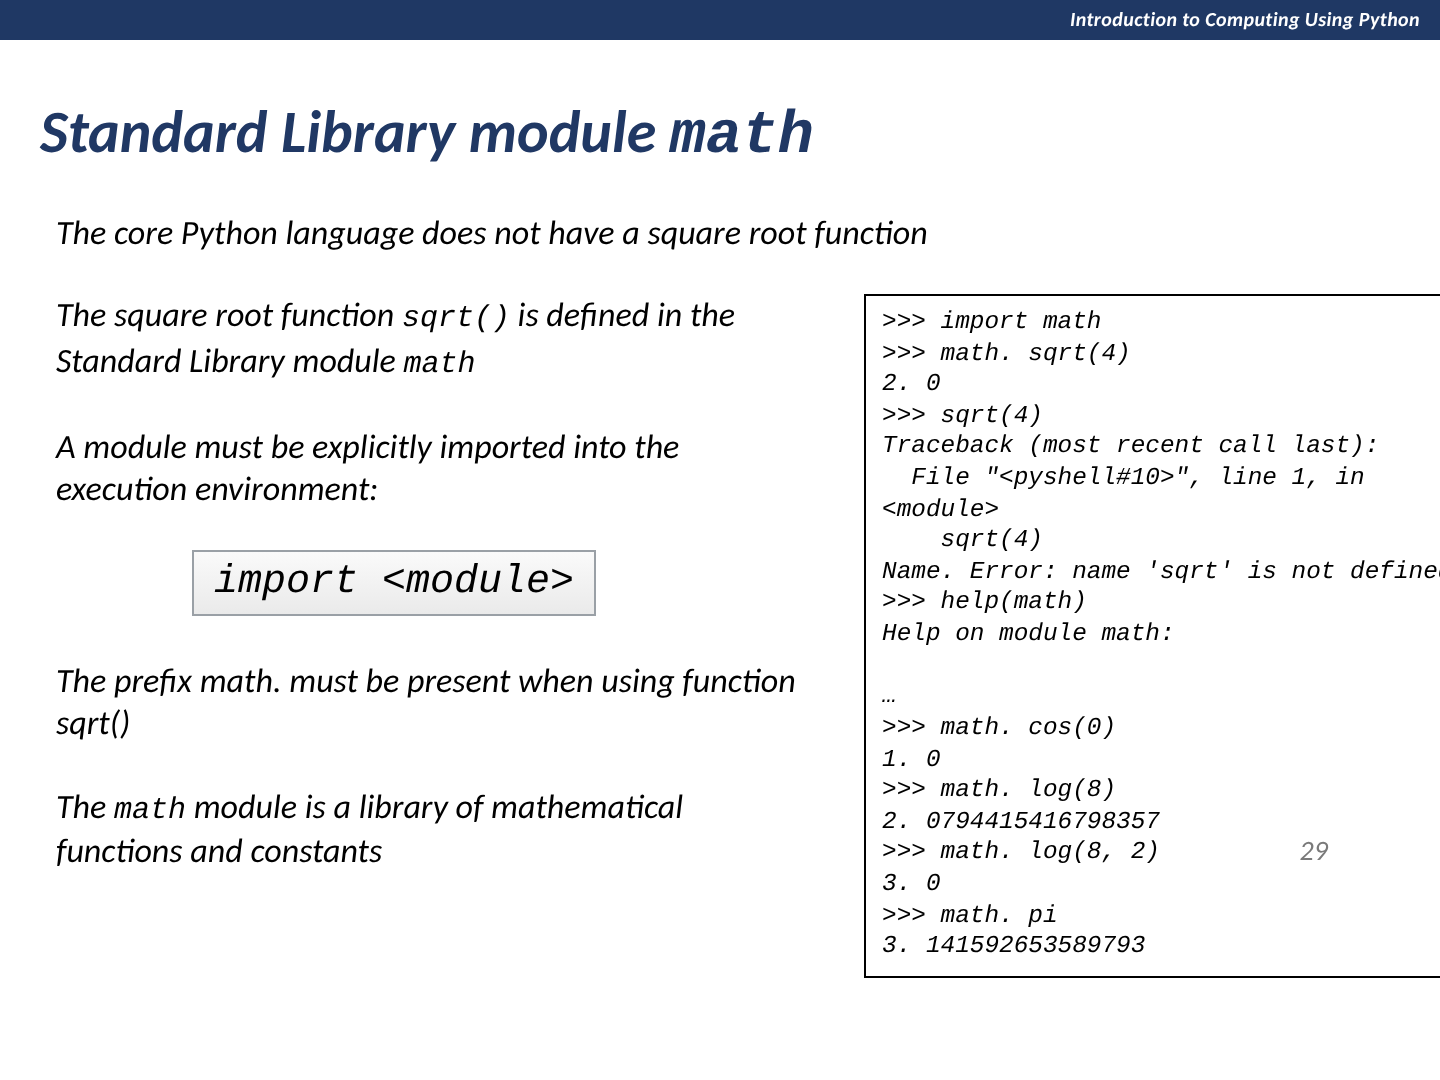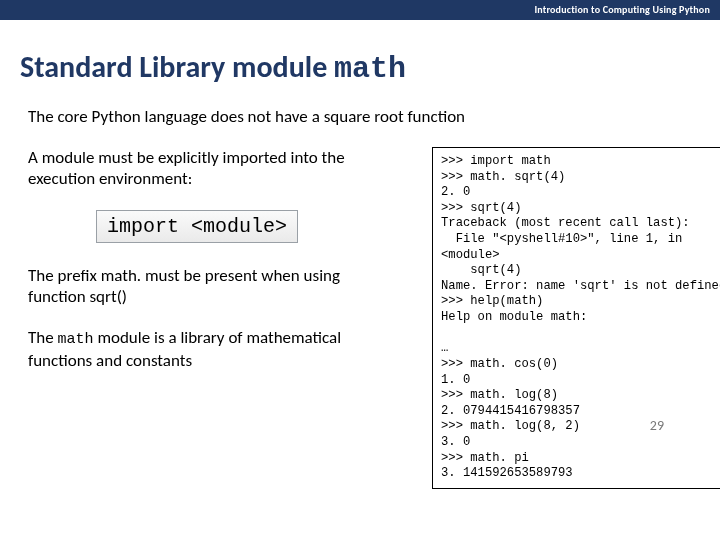--- a/index.html
+++ b/index.html
@@ -1,17 +1,17 @@
 <!DOCTYPE html>
 <html><head>
 <meta charset="utf-8">
 <style>
   * { margin: 0; padding: 0; box-sizing: border-box; }
   html, body { width: 720px; height: 540px; font-family: Calibri, Arial, sans-serif; background: #fff; color: #000; }
-  .slide { width: 720px; height: 488px; position: relative; }
+  .slide { width: 720px; height: 488px; position: relative; font-style: italic; }
   .banner { background: #1f3864; color: #fff; font-size: 10px; font-weight: bold; text-align: right; padding: 3px 10px 4px; letter-spacing: 0.2px; }
   .title { font-size: 30px; font-weight: bold; color: #203864; padding: 28px 20px 20px 20px; }
   .title .mono { font-family: "Courier New", monospace; }
   .body { padding: 0 18px 0 28px; }
   .line1 { font-size: 17px; margin-bottom: 20px; }
   .cols { display: flex; gap: 12px; }
   .left { flex: 0 0 372px; font-size: 17px; }
   .left p { margin-bottom: 20px; line-height: 1.25; }
   .mono-inline { font-family: "Courier New", monospace; font-size: 15px; }
   .importbox { display: inline-block; font-family: "Courier New", monospace; font-size: 20px; padding: 4px 10px; border: 1px solid #9aa0a6; background: linear-gradient(#fafafa,#eaeaea); margin-left: 68px; margin-bottom: 22px; }
@@ -27,20 +27,23 @@
 
 <div class="title">
   <span>Standard Library module </span><span class="mono">math</span>
 </div>
 
 <div class="body">
   <p class="line1">The core Python language does not have a square root function</p>
 
   <div class="cols">
     <div class="left">
+      <p>
+        <span>The square root function </span><span class="mono-inline">sqrt()</span><span> is defined in the Standard Library module </span><span class="mono-inline">math</span>
+      </p>
       <p>A module must be explicitly imported into the execution environment:</p>
       <div class="importbox">import &lt;module&gt;</div>
       <p>The prefix math. must be present when using function sqrt()</p>
       <p>
         <span>The </span><span class="mono-inline">math</span><span> module is a library of mathematical functions and constants</span>
       </p>
     </div>
 
     <div class="right">
       <div class="codebox">&gt;&gt;&gt; import math

